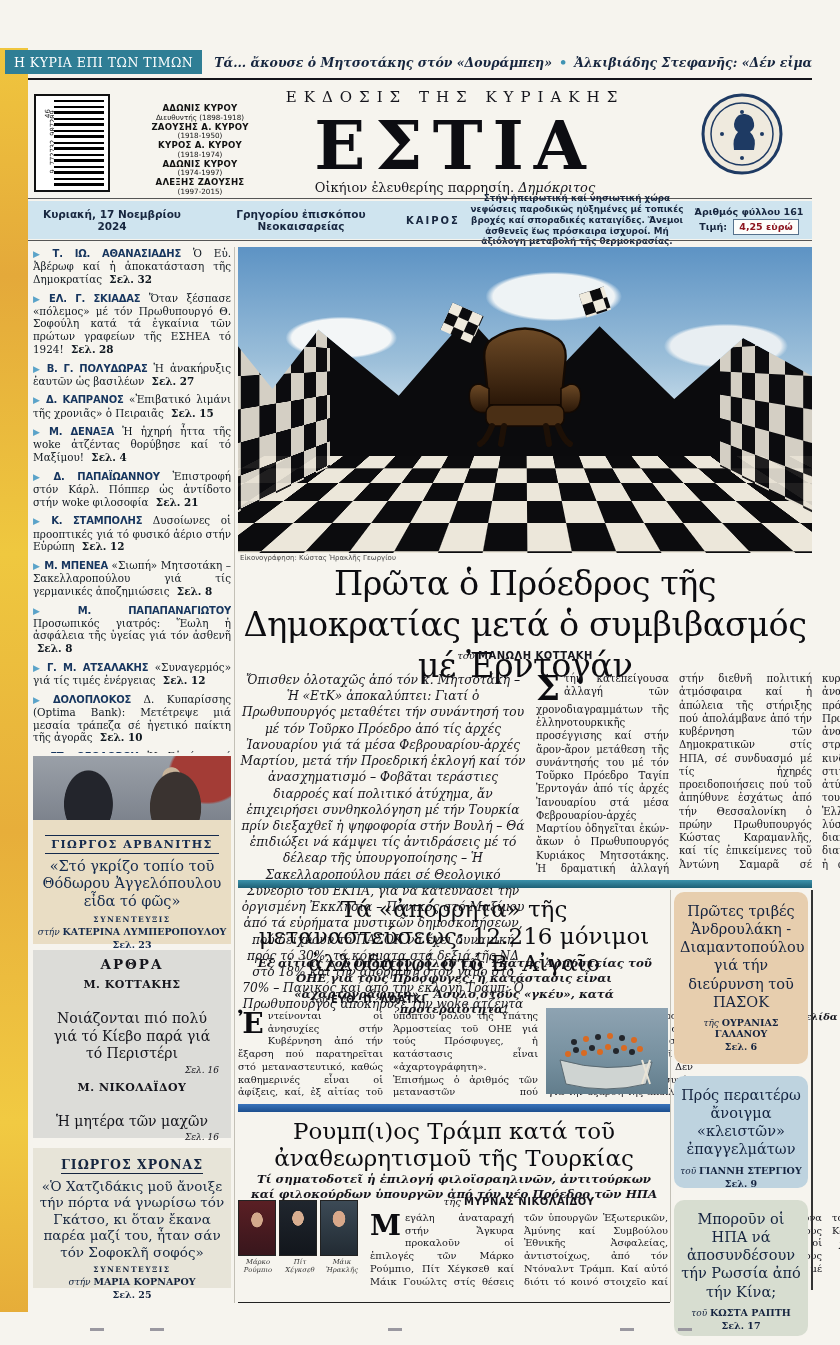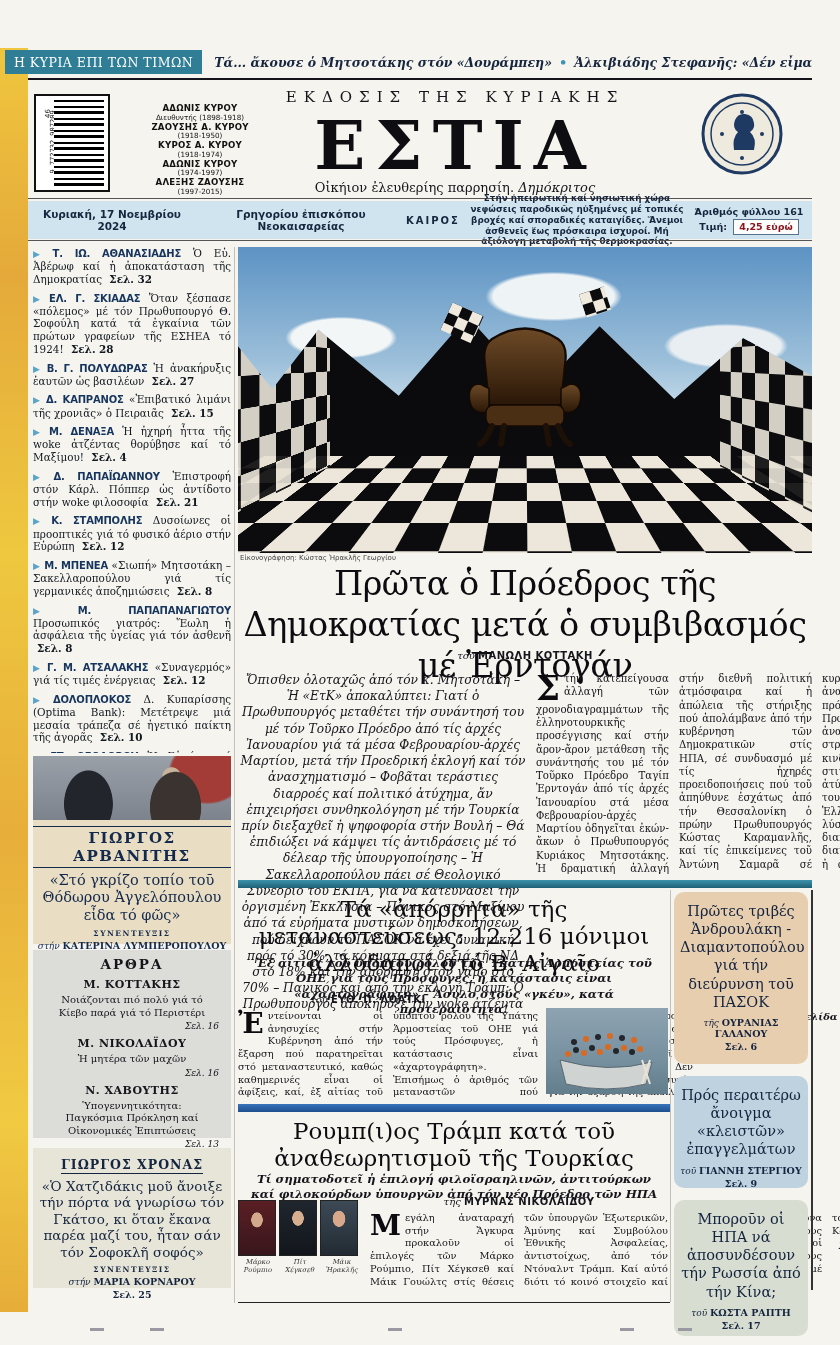--- a/index.html
+++ b/index.html
@@ -58,33 +58,33 @@
   .sb-photo{position:absolute;left:33px;top:756px;width:198px;height:64px;overflow:hidden;
     background:
       radial-gradient(40px 55px at 28% 75%,#23252c 0 60%,transparent 62%),
       radial-gradient(42px 58px at 72% 80%,#3a3330 0 60%,transparent 62%),
       radial-gradient(16px 16px at 70% 32%,#c8b49a 0 55%,transparent 60%),
       radial-gradient(15px 15px at 30% 38%,#c4ae96 0 55%,transparent 60%),
       radial-gradient(60px 50px at 88% 25%,#a33c36 0 60%,transparent 65%),
       linear-gradient(180deg,#9aa0a8,#7d838d);}
   .box-arv{position:absolute;left:33px;top:820px;width:198px;height:124px;background:#e9ddc4;
     text-align:center;color:#142a4d;padding-top:4px;box-sizing:border-box;}
-  .box-head{display:inline-block;font-size:15px;letter-spacing:1.5px;font-weight:bold;
-    border-top:1px solid #142a4d;border-bottom:1px solid #142a4d;padding:2px 6px;margin:2px auto 4px;}
+  .box-head{display:inline-block;font-size:11px;letter-spacing:1.5px;font-weight:bold;
+    border-top:1px solid #142a4d;border-bottom:1px solid #142a4d;padding:2px 6px;margin:11px auto 4px;}
   .box-quote{font-size:14.5px;line-height:1.2;font-weight:500;padding:0 6px;}
   .box-int{font-size:7.5px;letter-spacing:1.5px;font-weight:bold;margin-top:5px;}
   .box-by{font-size:9px;margin-top:2px;}
   .box-by i{font-style:italic;}
   .box-by b{font-family:"DejaVu Serif",serif;font-size:9.5px;}
   .box-page{font-size:9.5px;font-weight:bold;margin-top:2px;}
   .box-arthra{position:absolute;left:33px;top:950px;width:198px;height:188px;background:#dcdcd8;
     text-align:center;color:#15151c;padding-top:6px;box-sizing:border-box;}
   .arthra-title{font-size:13.5px;font-weight:bold;letter-spacing:2px;margin-bottom:6px;}
   .arthra-name{font-size:11px;font-weight:bold;letter-spacing:.5px;margin-top:6px;}
-  .arthra-text{font-size:10px;line-height:1.25;margin-top:3px;padding:0 20px;}
+  .arthra-text{font-size:14px;line-height:1.25;margin-top:19px;padding:0 20px;}
   .arthra-page{font-size:9px;font-style:italic;text-align:right;padding-right:12px;margin-top:2px;}
   .box-chronas{position:absolute;left:33px;top:1148px;width:198px;height:140px;background:#e7e4d8;
     text-align:center;color:#15253f;padding-top:6px;box-sizing:border-box;}
   .chr-head{display:inline-block;font-size:12.5px;font-weight:bold;letter-spacing:1px;
     border-bottom:1px solid #15253f;padding-bottom:1px;margin-bottom:4px;}
   .chr-quote{font-size:13.5px;line-height:1.22;padding:0 6px;}
   
   .main-img{position:absolute;left:238px;top:247px;width:574px;height:306px;background:#0b0b0d;overflow:hidden;}
   .sky{position:absolute;left:0;top:0;right:0;height:54%;
     background:

